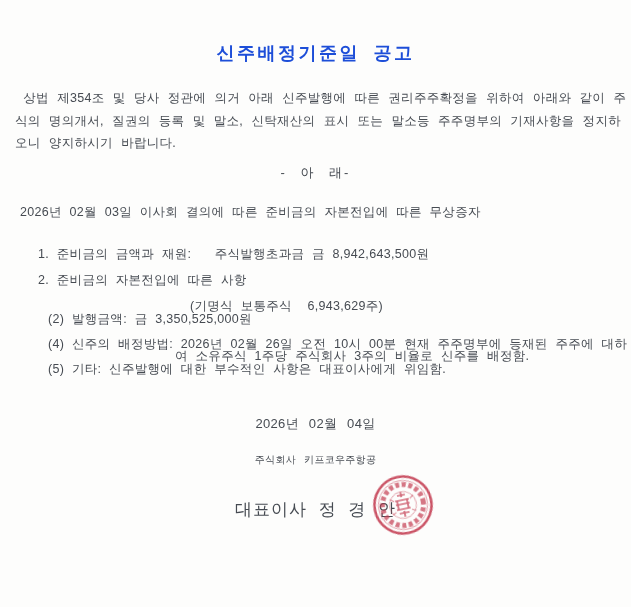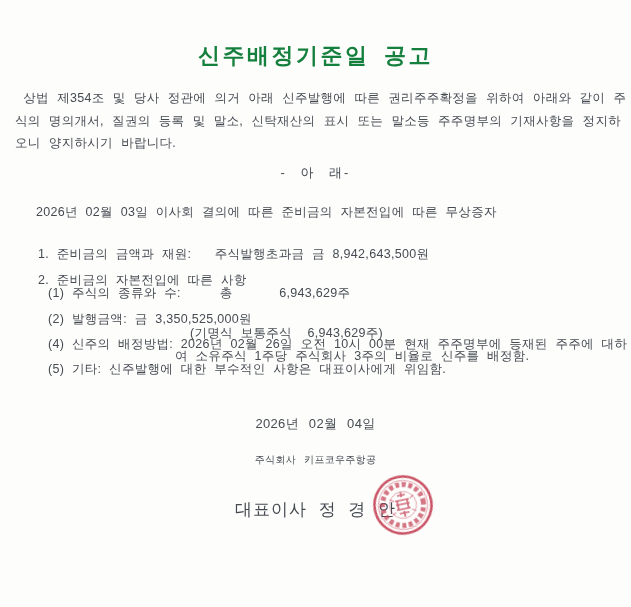--- a/index.html
+++ b/index.html
@@ -16,39 +16,39 @@
     position:absolute;
     white-space:pre;
     font-size:12.5px;
     line-height:1.1;
     letter-spacing:0.3px;
     word-spacing:4px;
   }
   .center{left:0;width:631px;text-align:center;}
   .title{
     top:44px;
-    font-size:22px;
+    font-size:18px;
     font-weight:700;
     letter-spacing:2.5px;
     word-spacing:6px;
-    color:#15803d;
+    color:#1d4ed8;
   }
   .para{left:15px;width:604px;word-spacing:4.5px;}
   .p1{top:92px;}
   .p2{top:115px;}
   .p3{top:137px;}
   .below{top:166px;font-size:13px;letter-spacing:2px;word-spacing:8px;}
-  .resolution{left:20px;top:206px;margin-left:16px;}
+  .resolution{left:20px;top:206px;}
   .it-main{left:38px;}
   .it-sub{left:48px;}
   .i1{top:248px;}
   .i1b{left:197px;top:261px;}
   .i2{top:274px;}
   .s1{top:287px;}
-  .s1b{left:190px;top:300px;margin-top:27px;}
+  .s1b{left:190px;top:300px;}
   .s2{top:313px;}
   .s3{top:325px;}
   .s4{top:338px;}
   .s4b{left:175px;top:350px;}
   .s5{top:363px;}
   .date{top:417px;font-size:13px;word-spacing:6px;}
   .company{top:454px;font-size:10px;word-spacing:5px;}
   .address{top:477px;font-size:13px;word-spacing:5px;}
   .ceo{top:501px;font-size:17px;word-spacing:6px;letter-spacing:1px;}
   .seal{
@@ -70,21 +70,20 @@
   <div class="ln para p1"> 상법 제354조 및 당사 정관에 의거 아래 신주발행에 따른 권리주주확정을 위하여 아래와 같이 주</div>
   <div class="ln para p2">식의 명의개서, 질권의 등록 및 말소, 신탁재산의 표시 또는 말소등 주주명부의 기재사항을 정지하</div>
   <div class="ln center below">- 아 래-</div>
 
   <div class="ln para p3">오니 양지하시기 바랍니다.</div>
 
   <div class="ln resolution">2026년 02월 03일 이사회 결의에 따른 준비금의 자본전입에 따른 무상증자</div>
 
   <div class="ln it-main i1">1. 준비금의 금액과 재원:   주식발행초과금 금 8,942,643,500원</div>
   <div class="ln it-main i2">2. 준비금의 자본전입에 따른 사항</div>
-  <div class="ln it-sub s1">(1) 주식의 종류와 수:     총      6,943,629주</div>
   <div class="ln s1b">(기명식 보통주식  6,943,629주)</div>
   <div class="ln it-sub s2">(2) 발행금액: 금 3,350,525,000원</div>
   <div class="ln it-sub s4">(4) 신주의 배정방법: 2026년 02월 26일 오전 10시 00분 현재 주주명부에 등재된 주주에 대하</div>
   <div class="ln s4b">여 소유주식 1주당 주식회사 3주의 비율로 신주를 배정함.</div>
   <div class="ln it-sub s5">(5) 기타: 신주발행에 대한 부수적인 사항은 대표이사에게 위임함.</div>
 
   <div class="ln center date">2026년 02월 04일</div>
 
   <div class="ln center company">주식회사 키프코우주항공</div>
   <div class="ln center ceo">대표이사 정 경 안</div>

